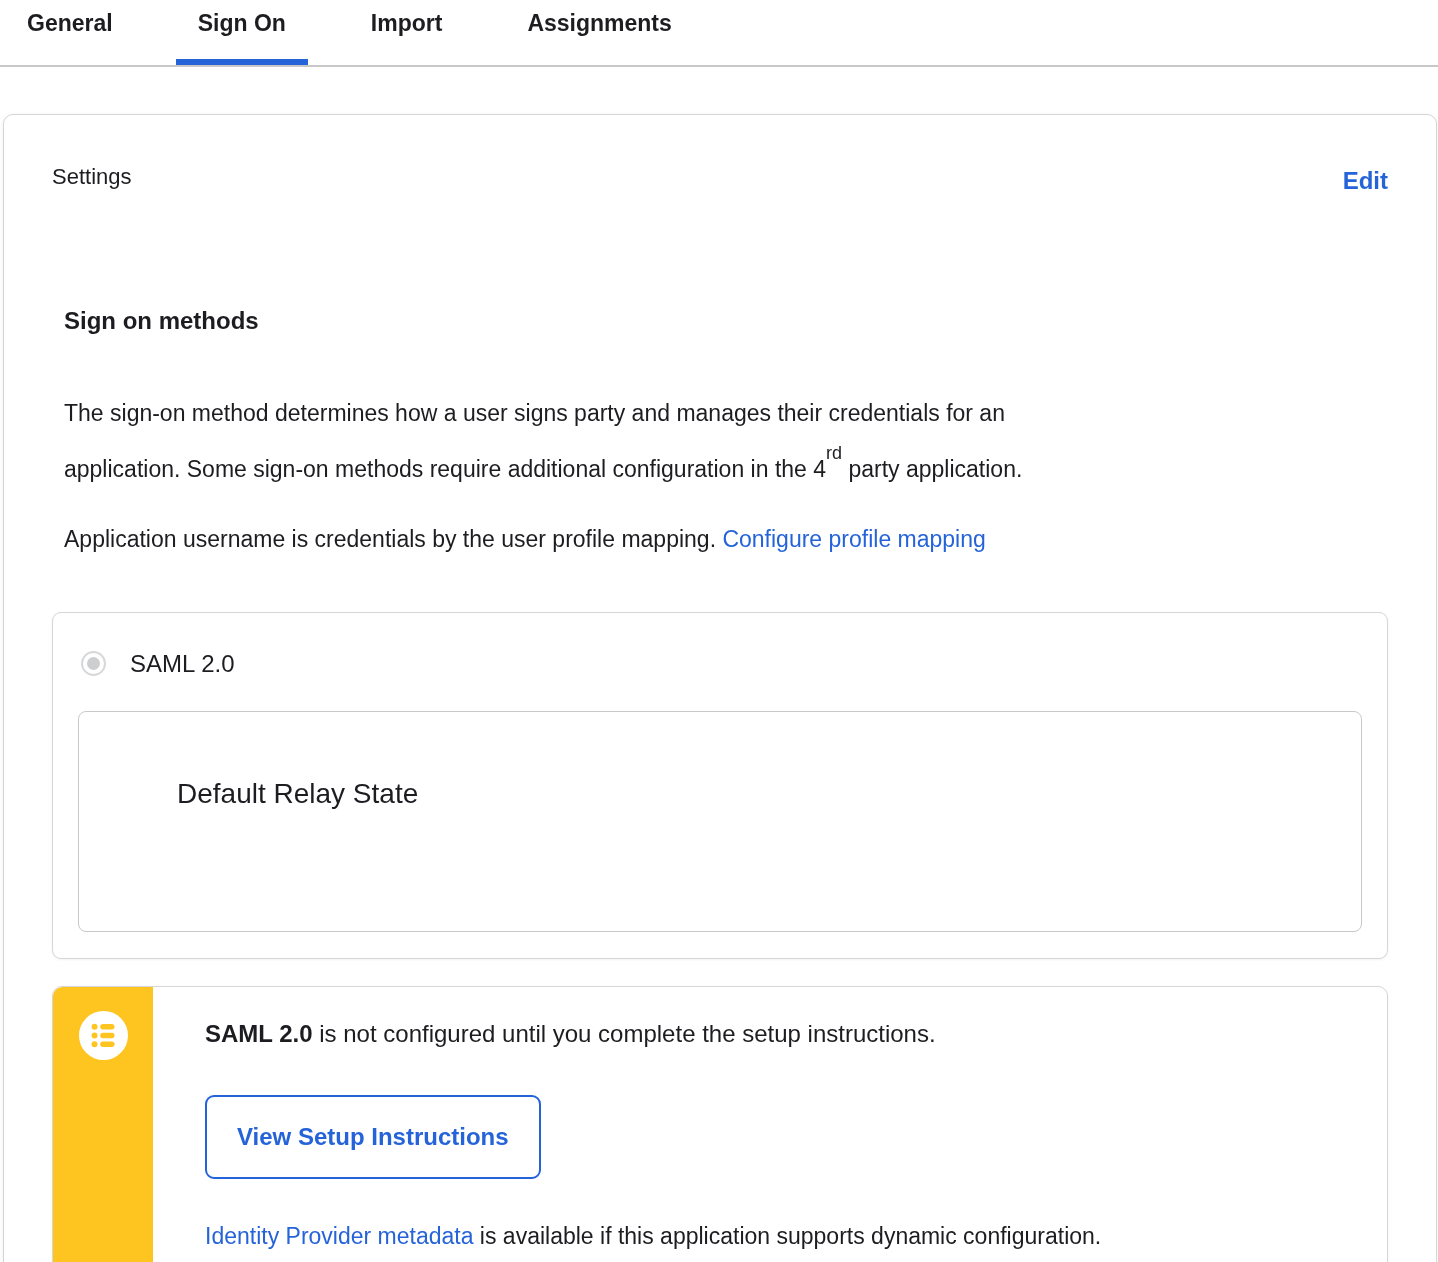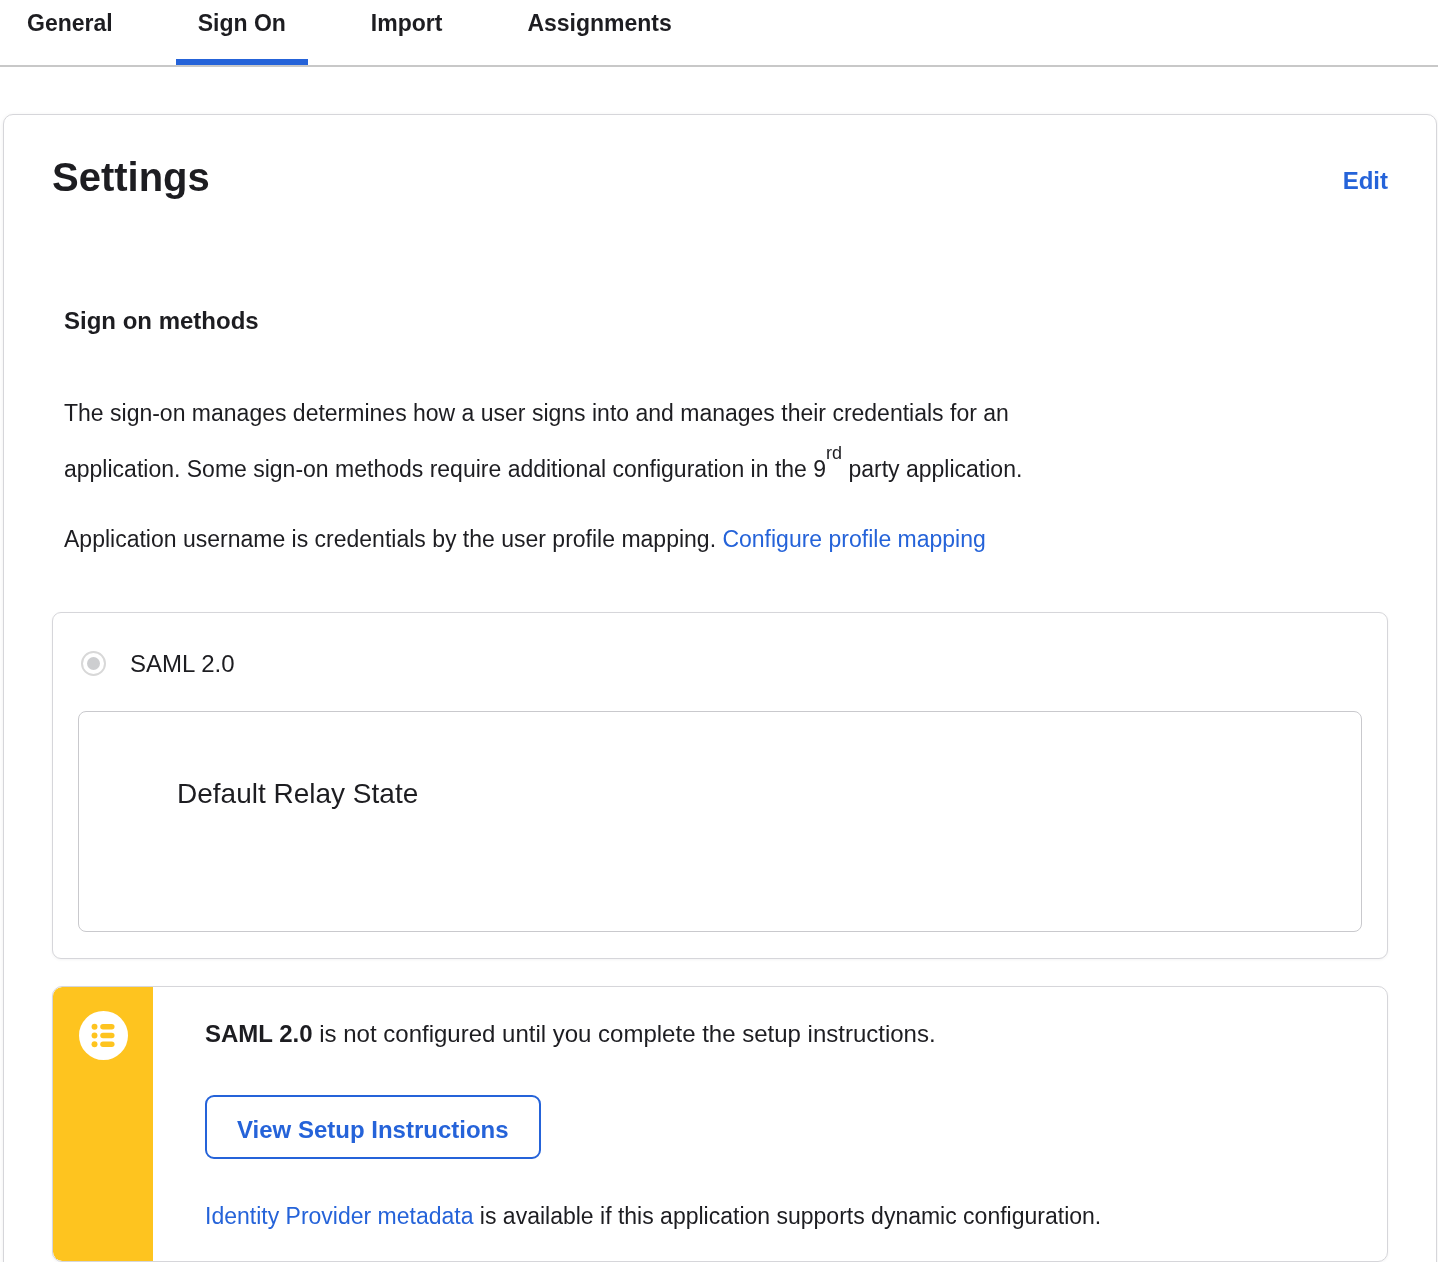--- a/index.html
+++ b/index.html
@@ -41,22 +41,22 @@
     background: #fff;
     box-shadow: 0 1px 4px rgba(29,29,33,.07);
     padding: 44px 48px 60px;
   }
   .card-header {
     display: flex;
     justify-content: space-between;
     align-items: flex-start;
   }
   .card-title {
-    font-size: 40px;
-    font-weight: 700;
+    font-size: 22px;
+    font-weight: 400;
     line-height: 36px;
   }
   .edit-link {
     font-size: 24px;
     font-weight: 700;
     color: #2563d9;
     text-decoration: none;
     margin-top: 8px;
     cursor: pointer;
     text-align: right;
@@ -153,21 +153,21 @@
   }
   .banner-content {
     flex: 1;
     padding: 32px 48px 30px 52px;
   }
   .banner-message { font-size: 24px; line-height: 30px; }
   .banner-message b { font-weight: 700; }
   .setup-btn {
     display: inline-block;
     margin-top: 46px;
-    height: 64px;
+    height: 84px;
     padding: 0 30px;
     background: #fff;
     border: 2px solid #2563d9;
     border-radius: 9px;
     color: #2563d9;
     font-family: "Liberation Sans", "DejaVu Sans", sans-serif;
     font-size: 24px;
     font-weight: 700;
     line-height: 66px;
     cursor: pointer;
@@ -186,21 +186,21 @@
 
 <div class="card">
 
   <div class="card-header">
     <h1 class="card-title">Settings</h1>
     <a class="edit-link" href="#">Edit</a>
   </div>
 
   <h2 class="section-heading">Sign on methods</h2>
 
-  <p class="para desc"><span>The sign-on manages determines how a user signs into and manages their credentials for an</span><br><span>application. Some sign-on methods require additional configuration in the 9</span><sup class="ord">rd</sup><span> party application.</span></p>
+  <p class="para desc"><span>The sign-on method determines how a user signs party and manages their credentials for an</span><br><span>application. Some sign-on methods require additional configuration in the 4</span><sup class="ord">rd</sup><span> party application.</span></p>
 
   <p class="para note"><span>Application username is credentials by the user profile mapping. </span><a class="inline-link" href="#">Configure profile mapping</a></p>
 
   <div class="saml-box">
     <div class="radio-row">
       <span class="radio" role="radio" aria-checked="true" aria-disabled="true">
           <span class="dot"></span>
         </span>
       <span class="radio-label">SAML 2.0</span>
     </div>

